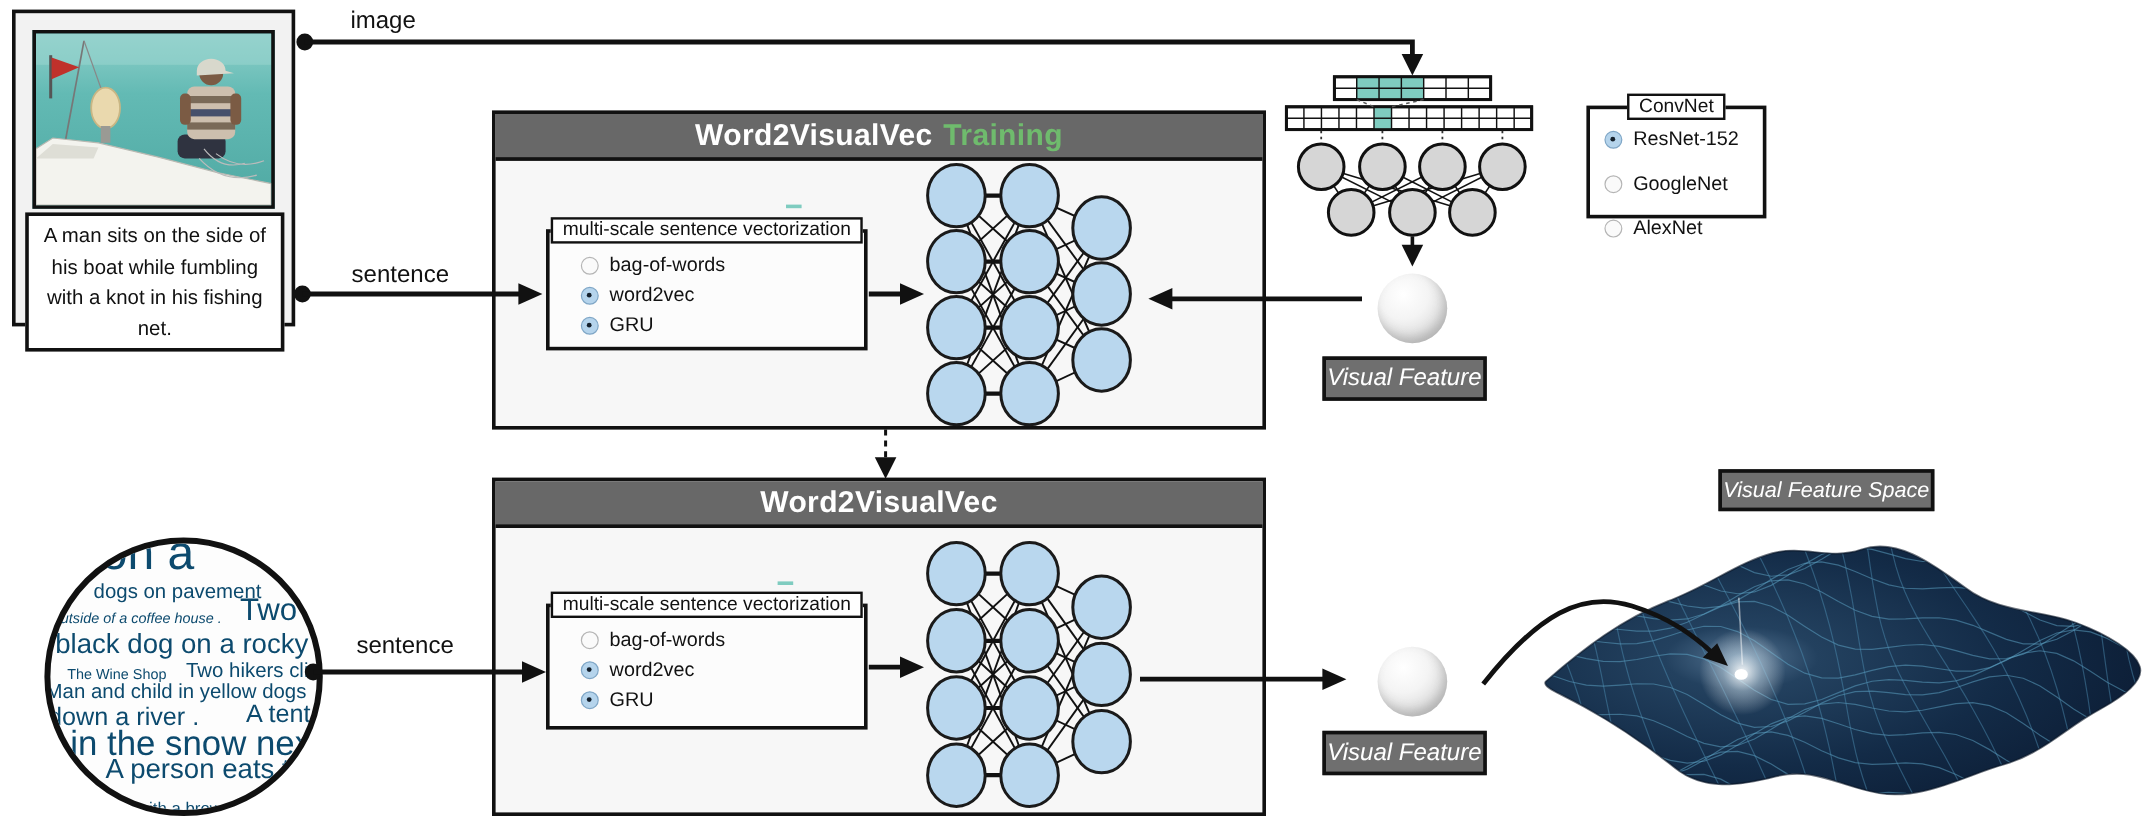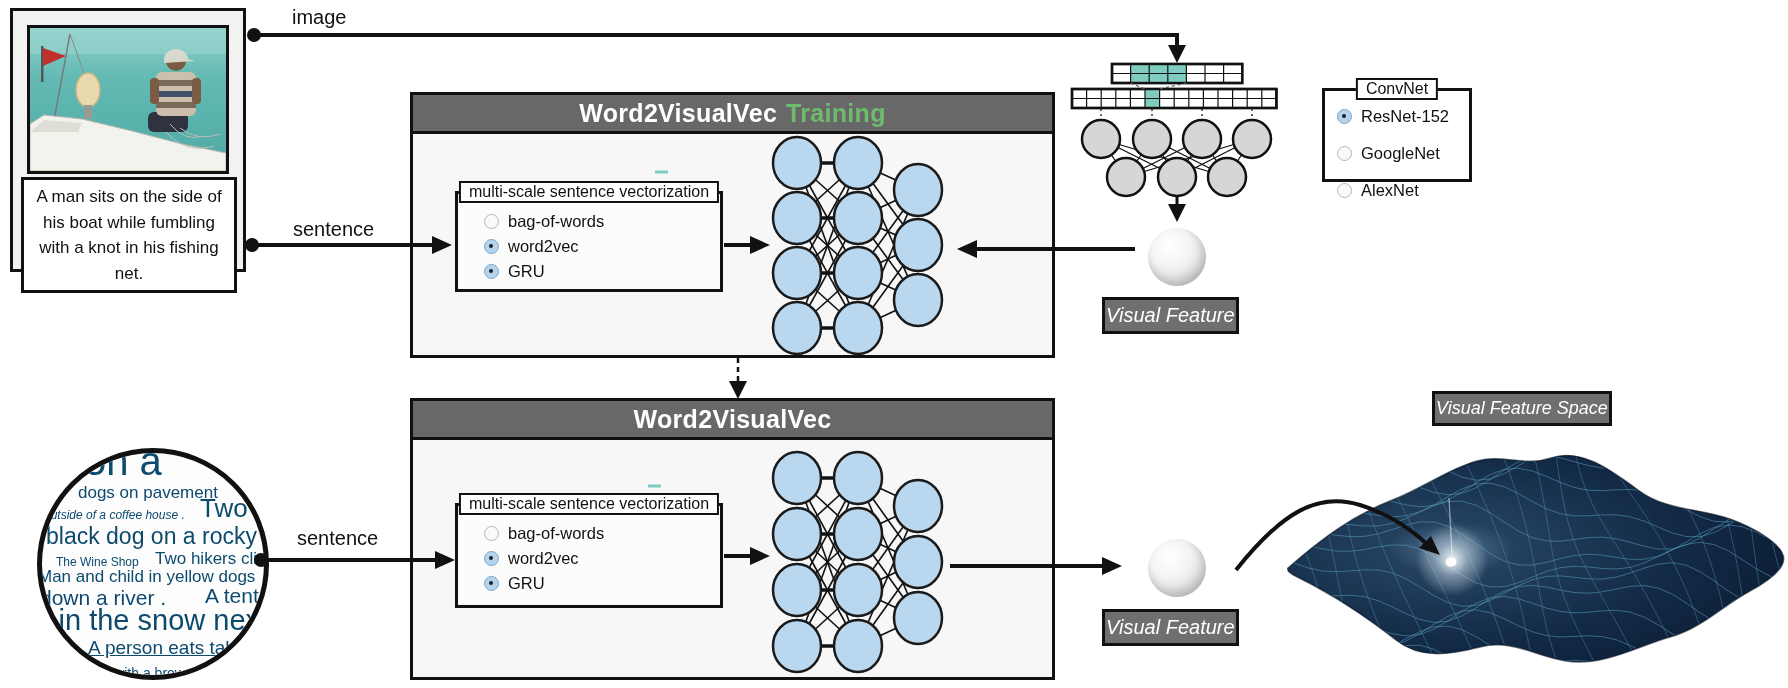--- a/index.html
+++ b/index.html
@@ -63,21 +63,21 @@
   .mg1{left:36px;top:30px;font-size:17px;}
   .mg2{left:2px;top:55px;font-size:12px;font-style:italic;}
   .mg3{left:158px;top:40px;font-size:26px;}
   .mg4{left:4px;top:70px;font-size:23px;}
   .mg5{left:14px;top:102px;font-size:12px;}
   .mg6{left:113px;top:96px;font-size:17px;}
   .mg7{left:-4px;top:114px;font-size:17px;}
   .mg8{left:-2px;top:133px;font-size:21px;}
   .mg9{left:163px;top:131px;font-size:21px;}
   .mg10{left:-6px;top:151px;font-size:29px;}
-  .mg11{left:46px;top:184px;font-size:19px;text-decoration:underline;}
+  .mg11{left:46px;top:174px;font-size:23px;}
   .mg12{left:6px;top:212px;font-size:14px;}
   .mg13{left:44px;top:226px;font-size:27px;}
 
   
   .overlay{position:absolute;left:0;top:0;width:1788px;height:688px;pointer-events:none;z-index:5;}
 </style>
 </head>
 <body>
 
 <div class="canvas">

